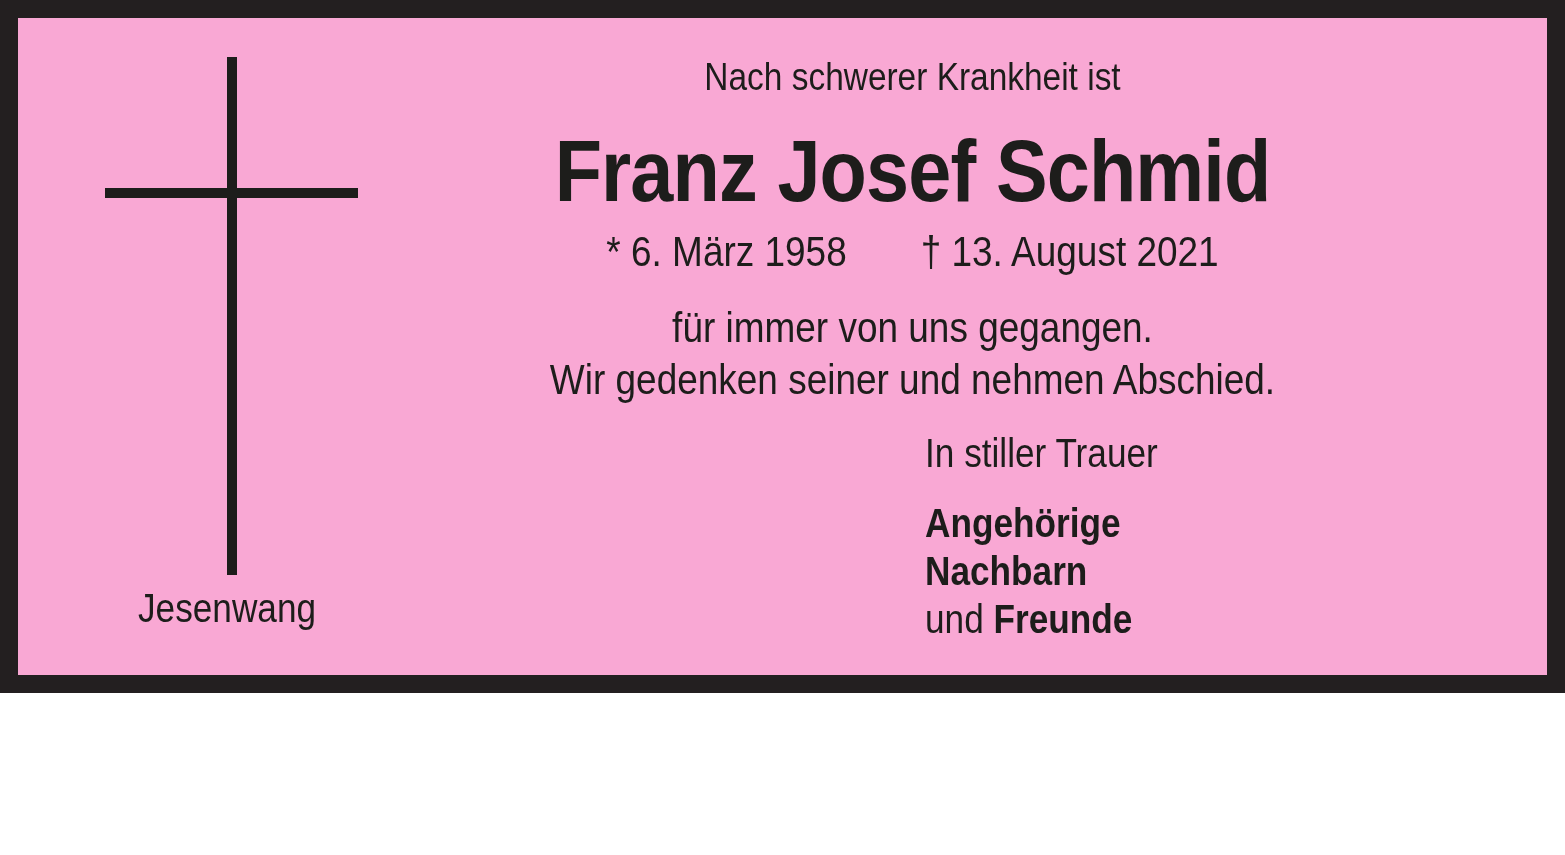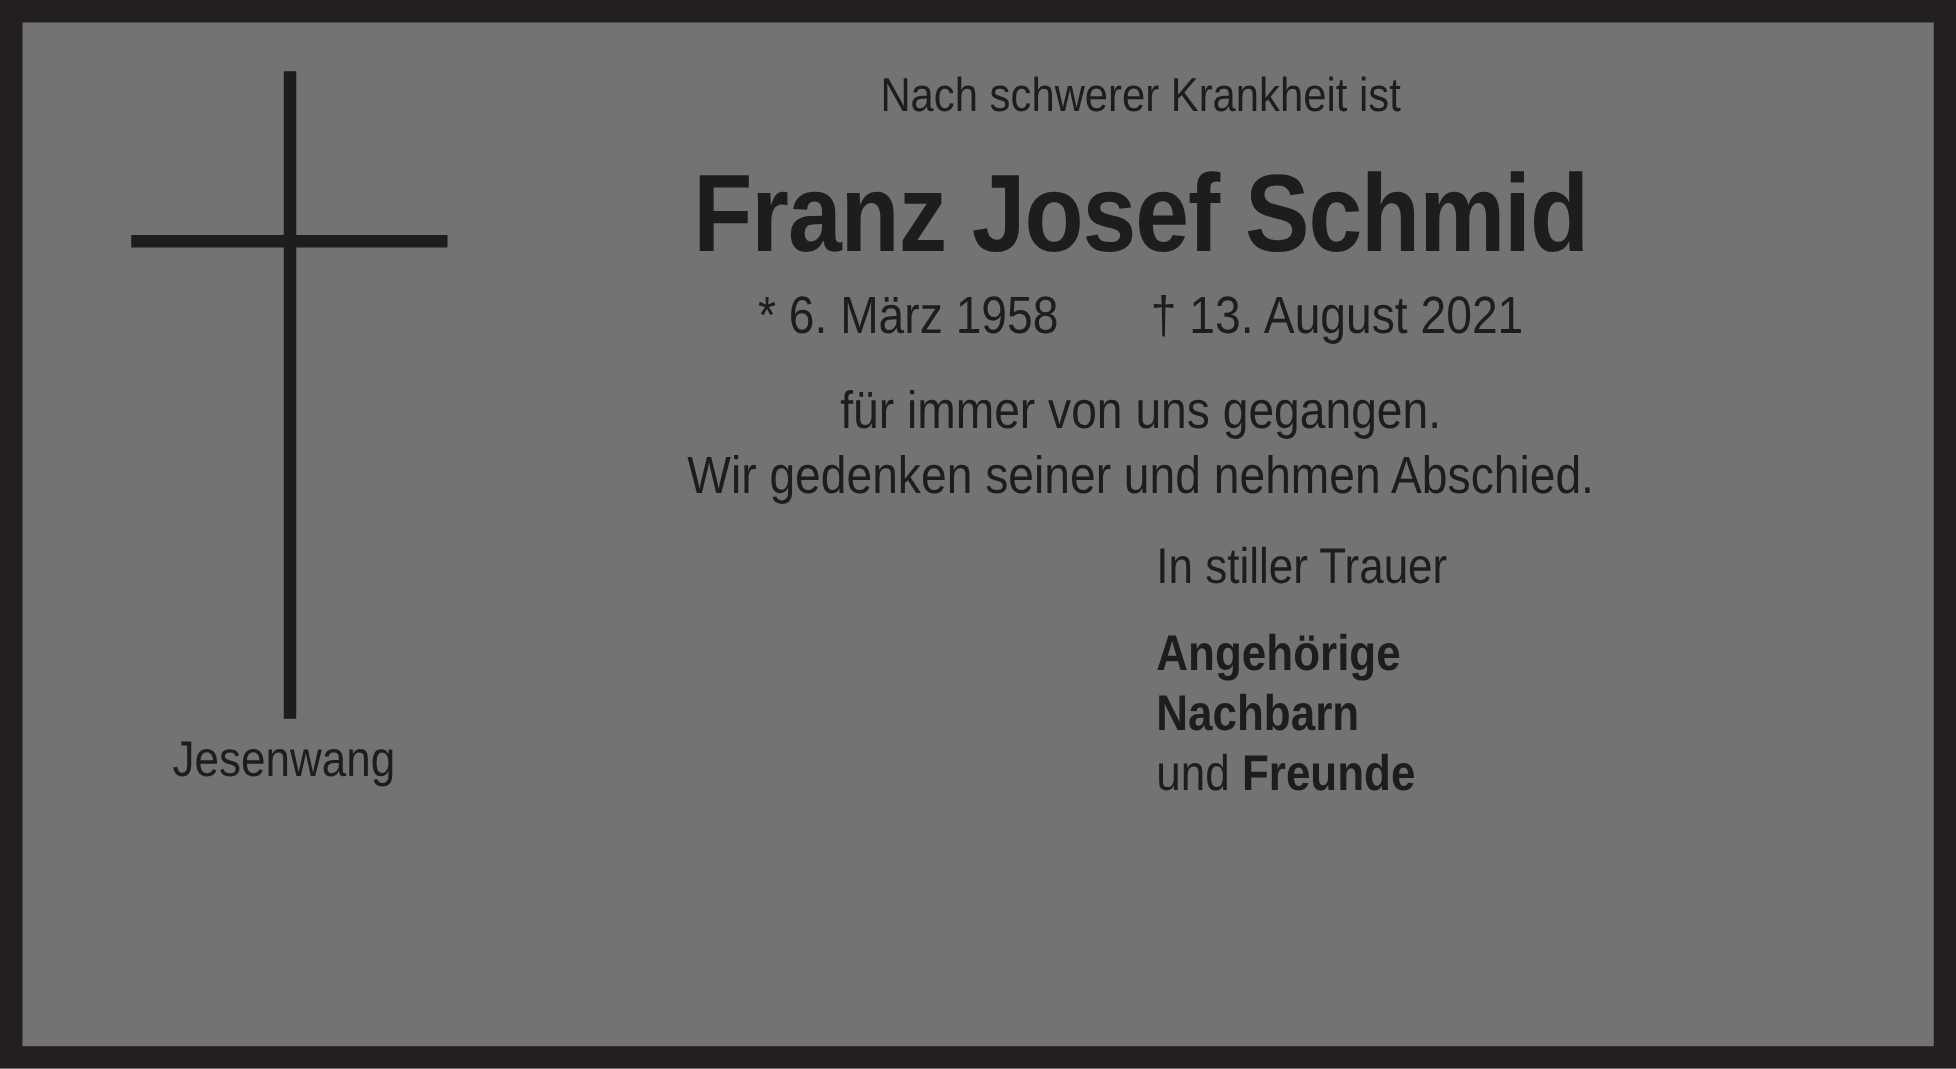--- a/index.html
+++ b/index.html
@@ -4,22 +4,22 @@
 <style>
   * { margin: 0; padding: 0; box-sizing: border-box; }
   html, body { background: #ffffff; }
   body {
     font-family: "Liberation Sans", "DejaVu Sans", sans-serif;
     color: #1d1d1b;
   }
   .page {
     position: relative;
     width: 1565px;
-    height: 855px;
-    background: #737373;
+    height: 693px;
+    background: #f9a8d4;
     overflow: hidden;
   }
   .frame {
     position: absolute;
     inset: 0;
     border: 18px solid #231f20;
     pointer-events: none;
   }
   
   .cross { position: absolute; left: 105px; top: 57px; width: 253px; height: 518px; }

